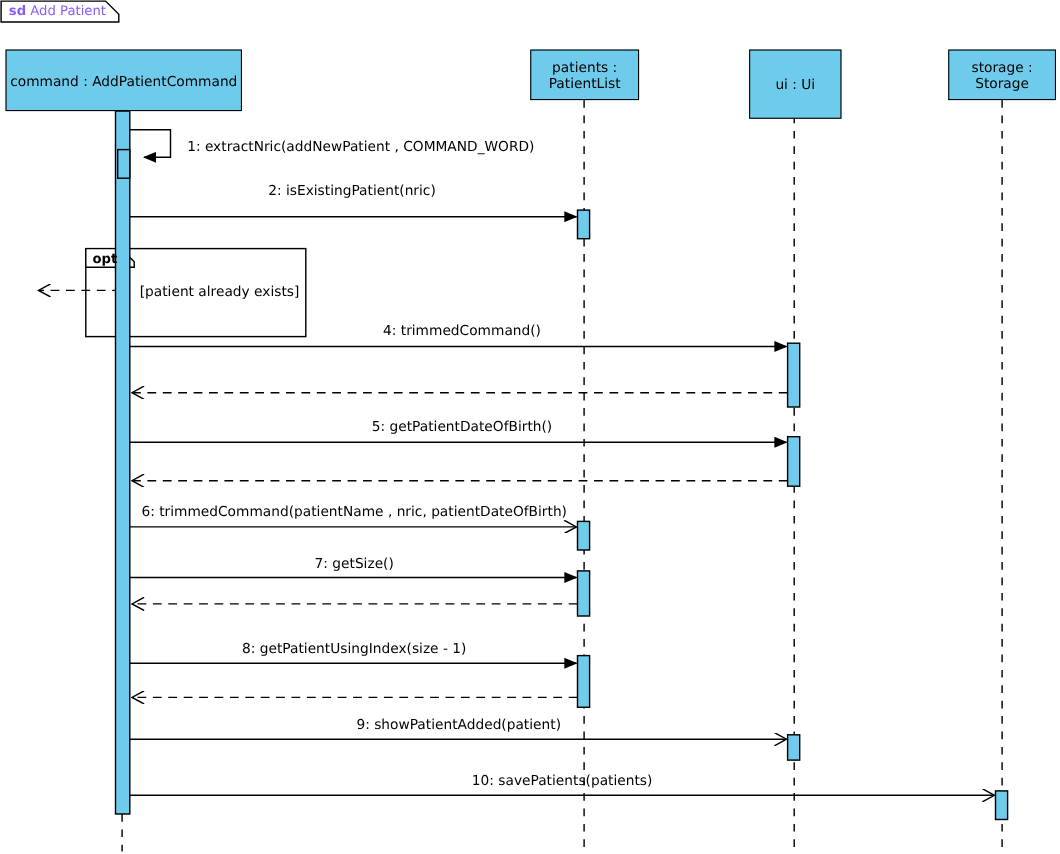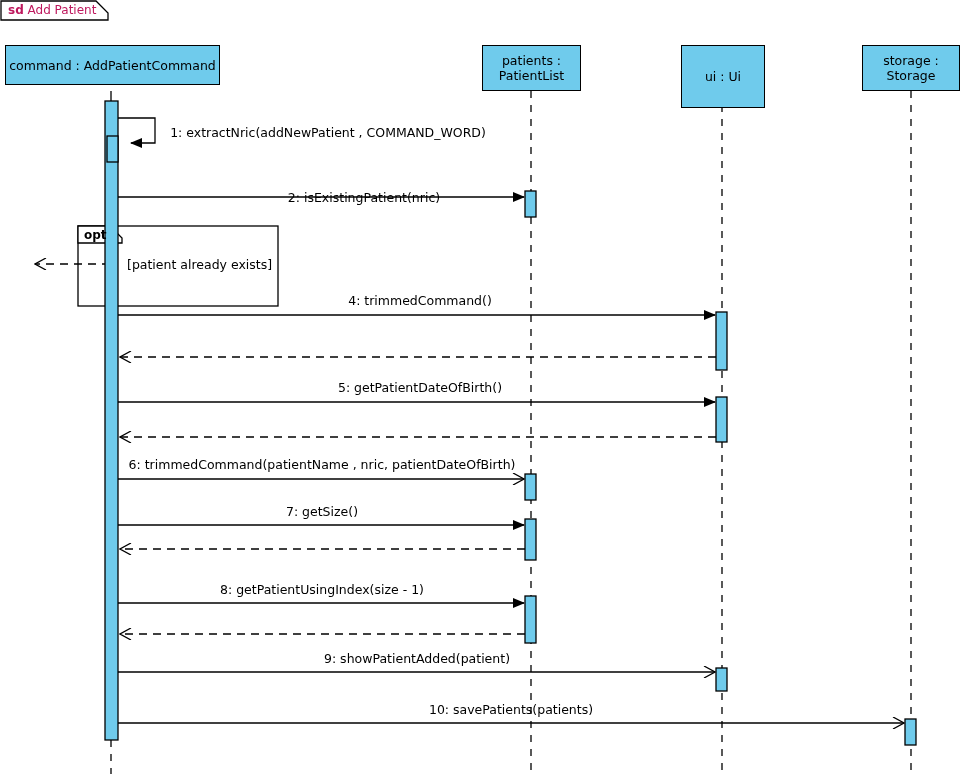--- a/index.html
+++ b/index.html
@@ -3,21 +3,21 @@
 <meta charset="utf-8">
 <style>
   html,body{margin:0;padding:0;background:#ffffff;}
   body{font-family:"DejaVu Sans","Liberation Sans",sans-serif;}
   #canvas{position:relative;width:964px;height:776px;overflow:hidden;background:#fff;}
   #svgroot{position:absolute;left:0;top:0;width:964px;height:776px;}
 
   .lbl{position:absolute;font-size:12.5px;color:#000;white-space:nowrap;line-height:1.15;}
   .lbl-center{transform:translateX(-50%);text-align:center;}
 
-  .frame-tag-text{position:absolute;font-size:12px;color:#be185d;white-space:nowrap;}
+  .frame-tag-text{position:absolute;font-size:12px;color:#8b5cf6;white-space:nowrap;}
   .frame-tag-text b{font-weight:bold;}
 
   .ll-head{position:absolute;box-sizing:border-box;background:#6fcbec;border:1.4px solid #000;
            display:flex;align-items:center;justify-content:center;text-align:center;
            font-size:12.5px;color:#000;line-height:1.2;}
 
   .opt-label{position:absolute;font-size:12px;font-weight:bold;color:#000;}
   .guard{position:absolute;font-size:12.5px;color:#000;white-space:nowrap;}
 </style>
 </head>
@@ -146,21 +146,21 @@
     <g>
       <rect x="905" y="719" width="11" height="26" fill="#6fcbec" stroke="#000" stroke-width="1.3"></rect>
     </g>
   </svg>
 
   <div class="frame-tag-text" style="left:8px;top:3px;">
     <b>sd</b>
     <span>Add Patient</span>
   </div>
 
-  <div class="ll-head" style="left:5px;top:45px;width:215px;height:40px;">
+  <div class="ll-head" style="left:5px;top:45px;width:215px;height:56px;">
     <div>
       <div>command : AddPatientCommand</div>
     </div>
   </div>
 
   <div class="ll-head" style="left:482px;top:45px;width:99px;height:46px;">
     <div>
       <div>patients :</div>
       <div>PatientList</div>
     </div>
@@ -176,21 +176,21 @@
     <div>
       <div>storage :</div>
       <div>Storage</div>
     </div>
   </div>
 
   <div class="opt-label" style="left:84px;top:228px;">opt</div>
   <div class="guard" style="left:127px;top:257px;">[patient already exists]</div>
 
   <div class="lbl lbl-center" style="left:328px;top:126px;">1: extractNric(addNewPatient , COMMAND_WORD)</div>
-  <div class="lbl lbl-center" style="left:320px;top:191px;margin-left:44px;">2: isExistingPatient(nric)</div>
+  <div class="lbl lbl-center" style="left:320px;top:166px;">2: isExistingPatient(nric)</div>
   <div class="lbl lbl-center" style="left:420px;top:294px;">4: trimmedCommand()</div>
   <div class="lbl lbl-center" style="left:420px;top:381px;">5: getPatientDateOfBirth()</div>
   <div class="lbl lbl-center" style="left:322px;top:458px;">6: trimmedCommand(patientName , nric, patientDateOfBirth)</div>
   <div class="lbl lbl-center" style="left:322px;top:505px;">7: getSize()</div>
   <div class="lbl lbl-center" style="left:322px;top:583px;">8: getPatientUsingIndex(size - 1)</div>
   <div class="lbl lbl-center" style="left:417px;top:652px;">9: showPatientAdded(patient)</div>
   <div class="lbl lbl-center" style="left:511px;top:703px;">10: savePatients(patients)</div>
 
 </div>
 

